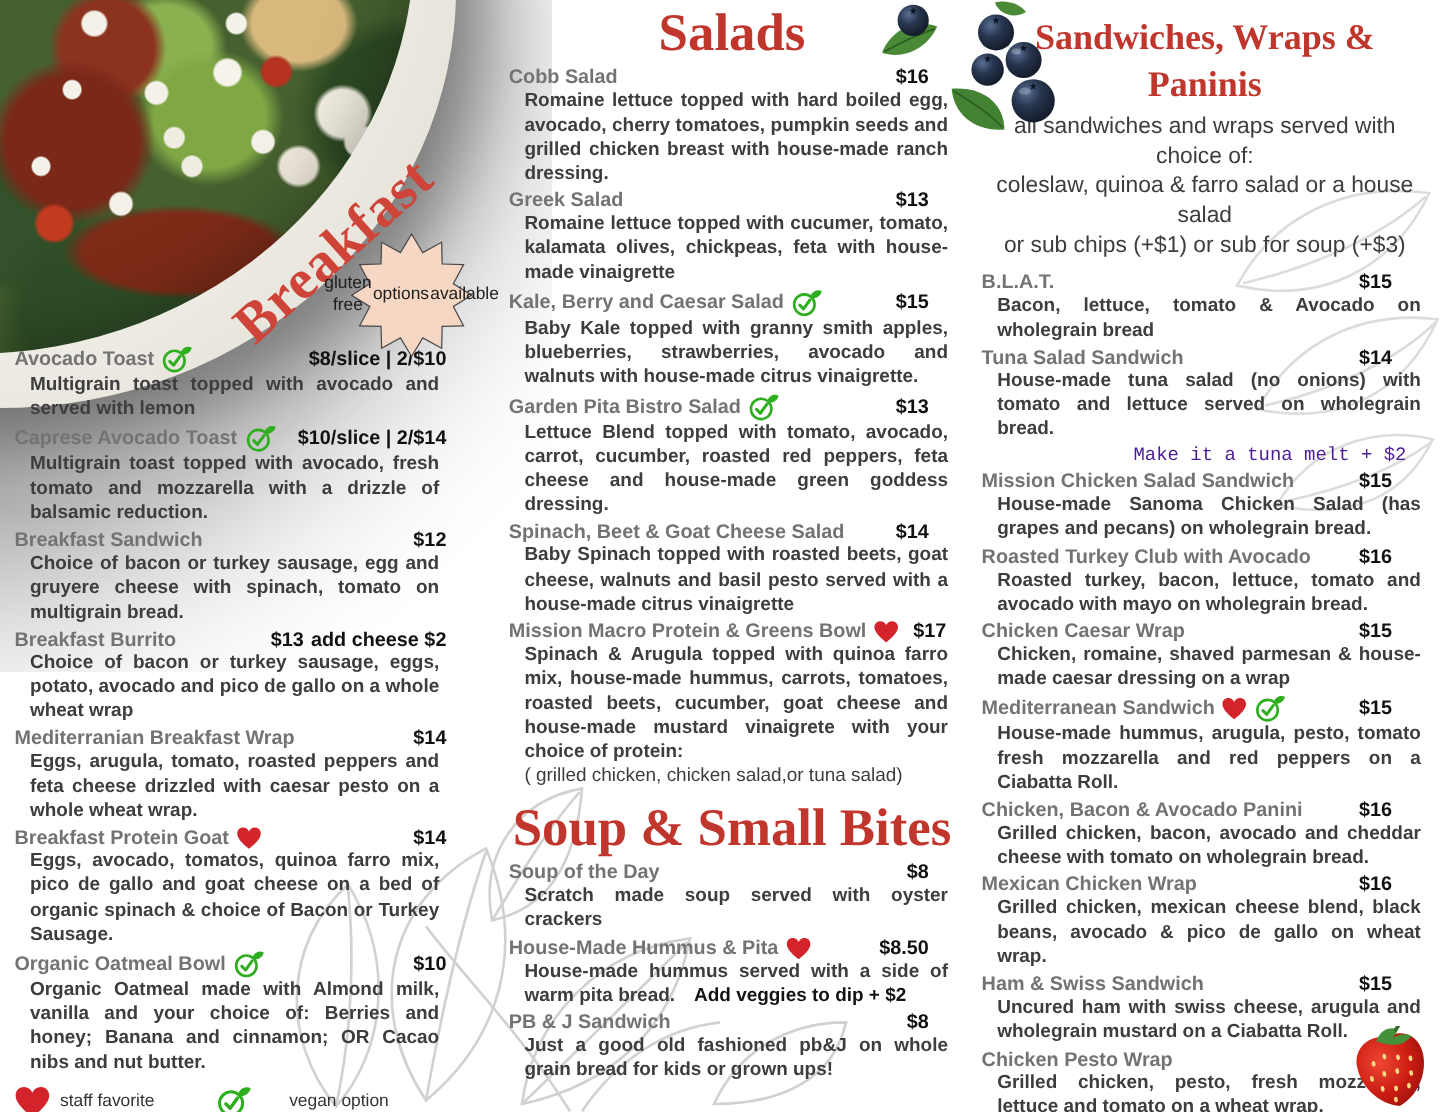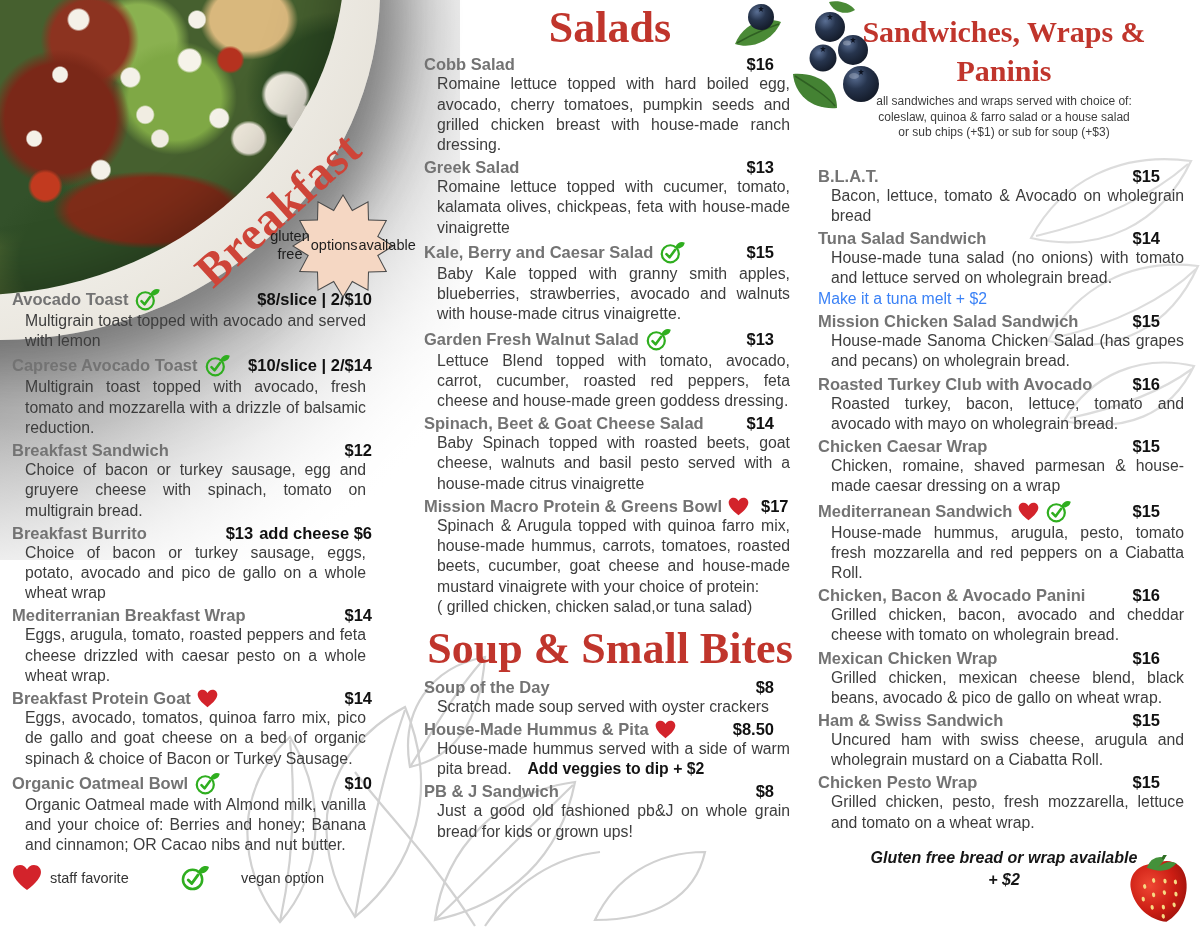--- a/index.html
+++ b/index.html
@@ -79,36 +79,36 @@
   .col { position:absolute; z-index:5; }
   .col-left  { left:12px;  top:288px; width:360px; }
   .col-mid   { left:424px; top:4px;   width:372px; }
   .col-right { left:818px; top:12px;  width:372px; }
   .sect {
     font-family:"Liberation Serif", serif; font-weight:700; color:#c0352c; text-align:center;
   }
   .t-salads { font-size:44px; line-height:1.1; margin-bottom:3px; }
   .t-soup   { font-size:44px; line-height:1.1; margin:8px 0 4px; }
   .t-sand   { font-size:30px; line-height:1.3; margin-bottom:4px; }
-  .subtitle { font-size:12px; color:#3d3d3d; text-align:center; line-height:1.3; margin-bottom:26px; }
+  .subtitle { font-size:19px; color:#3d3d3d; text-align:center; line-height:1.3; margin-bottom:9px; }
   .item { margin-bottom:3px; }
   .row { display:flex; align-items:center; gap:6px; }
   .iname { font-weight:700; font-size:16.5px; color:#737373; white-space:nowrap; }
   .spacer { flex:1; }
   .price-cell { font-weight:700; font-size:16.5px; color:#111; white-space:nowrap; }
   .col-mid  .price-cell { margin-right:22px; }
   .col-right .price-cell { margin-right:30px; }
   .row .extra { margin-right:0 !important; }
   .desc {
     padding-left:13px; padding-right:6px; font-size:15.8px; line-height:1.28;
-    color:#3d3d3d; text-align:justify; text-align-last:left;
+    color:#3d3d3d; text-align:justify; text-align-last:left;font-weight:bold;
   }
   .desc b { color:#141414; }
   .desc2 { padding-left:13px; font-size:15.8px; line-height:1.3; color:#3d3d3d; }
-  .note { font-size:15.8px; color:#3b82f6; padding-right:18px; line-height:1.3; }
+  .note { font-size:15.8px; color:#4c1d95; text-align:right; padding-right:18px; line-height:1.3;font-family:Liberation Mono, monospace; }
   .icon-heart svg, .icon-vegan svg { display:block; }
   .legend { display:flex; align-items:center; margin-top:9px; padding-right:48px; }
   .leg-item { display:flex; align-items:center; gap:8px; font-size:14.5px; color:#333; }
   .leg-item + .leg-item { margin-left:auto;gap:32px; }
   .footer { margin-top:14px; text-align:center; font-weight:700; font-style:italic; font-size:16px; color:#161616; line-height:1.4; }
 </style>
 </head>
 <body>
 
 <svg width="0" height="0" style="position:absolute">
@@ -263,21 +263,21 @@
     </div>
     <div class="desc">Choice of bacon or turkey sausage, egg and gruyere cheese with spinach, tomato on multigrain bread.</div>
 
   </div>
         <div class="item">
     <div class="row">
       <span class="iname">Breakfast Burrito</span>
 
       <span class="spacer"></span>
       <span class="price-cell">$13</span>
-      <span class="price-cell extra">add cheese $6</span>
+      <span class="price-cell extra">add cheese $2</span>
     </div>
     <div class="desc">Choice of bacon or turkey sausage, eggs, potato, avocado and pico de gallo on a whole wheat wrap</div>
 
   </div>
         <div class="item">
     <div class="row">
       <span class="iname">Mediterranian Breakfast Wrap</span>
 
       <span class="spacer"></span>
       <span class="price-cell">$14</span>
@@ -371,21 +371,21 @@
       </span>
       <span class="spacer"></span>
       <span class="price-cell">$15</span>
 
     </div>
     <div class="desc">Baby Kale topped with granny smith apples, blueberries, strawberries, avocado and walnuts with house-made citrus vinaigrette.</div>
 
   </div>
         <div class="item">
     <div class="row">
-      <span class="iname">Garden Fresh Walnut Salad</span>
+      <span class="iname">Garden Pita Bistro Salad</span>
 
       <span class="icon-vegan">
         <svg width="26" height="23" viewBox="0 0 30 27">
                 <use href="#vegan-glyph"></use>
               </svg>
       </span>
       <span class="spacer"></span>
       <span class="price-cell">$13</span>
 
     </div>

